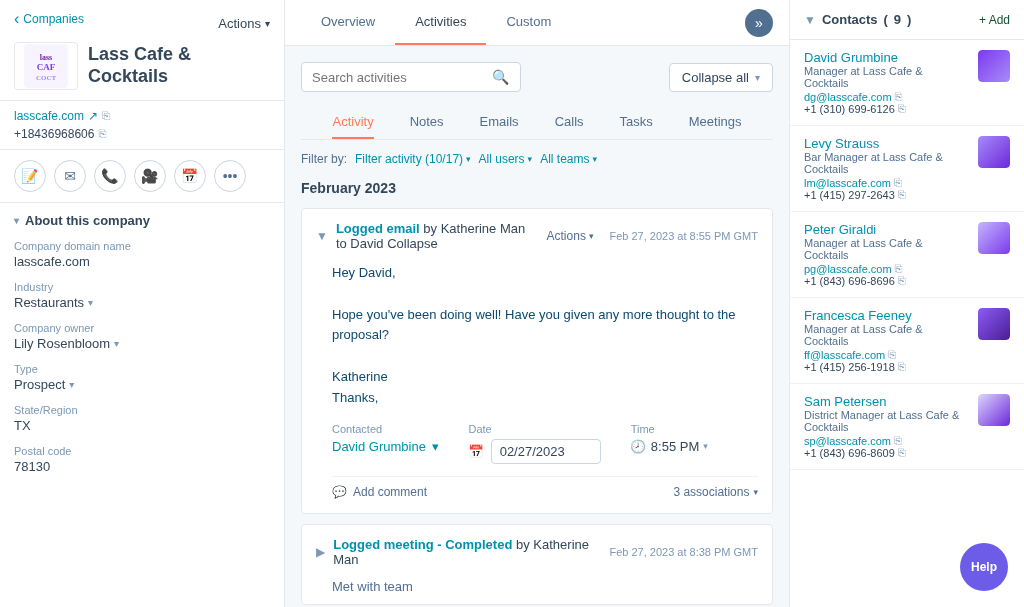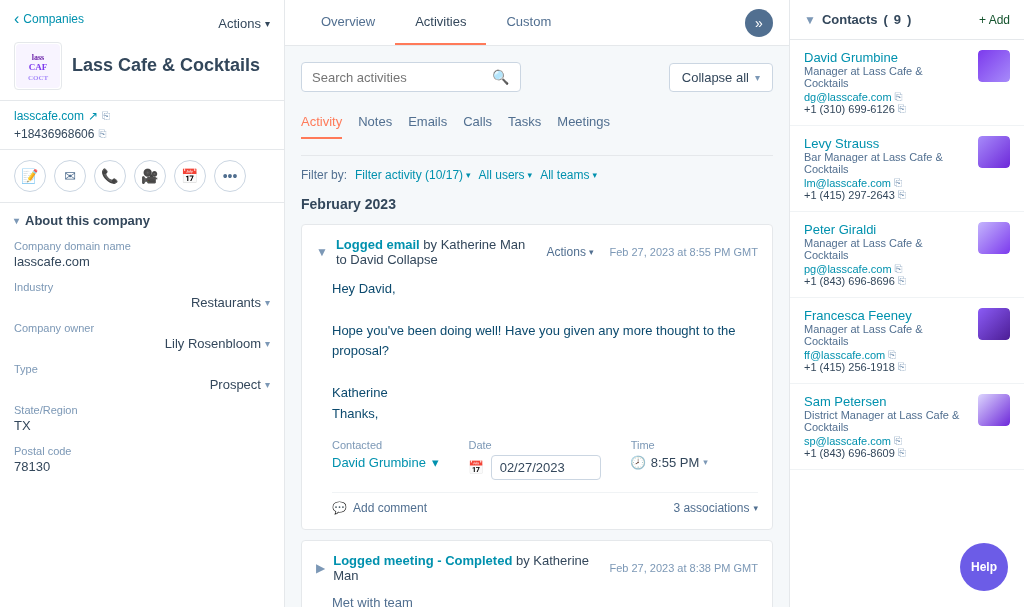--- a/index.html
+++ b/index.html
@@ -8,41 +8,41 @@
     .app-layout { display: flex; height: 607px; }
 
     
     .sidebar { width: 285px; background: #fff; border-right: 1px solid #e5e8eb; display: flex; flex-direction: column; overflow-y: auto; flex-shrink: 0; }
 
     .sidebar-header { padding: 10px 14px; border-bottom: 1px solid #e5e8eb; }
     .back-link { color: #0091ae; font-size: 12px; cursor: pointer; display: flex; align-items: center; gap: 4px; margin-bottom: 8px; }
     .back-link::before { content: '‹'; font-size: 16px; }
     .back-actions { display: flex; justify-content: center; align-items: flex-start; }
     .company-logo-name { display: flex; align-items: center; gap: 10px; }
-    .company-logo { width: 48px; height: 48px; background: #fff; border: 1px solid #e5e8eb; border-radius: 4px; display: flex; align-items: center; justify-content: center; flex-shrink: 0; }
+    .company-logo { width: 64px; height: 48px; background: #fff; border: 1px solid #e5e8eb; border-radius: 4px; display: flex; align-items: center; justify-content: center; flex-shrink: 0; }
     .company-name-text { font-size: 18px; font-weight: 700; color: #33475b; line-height: 1.2; }
     .actions-btn { color: #33475b; font-size: 13px; font-weight: 500; cursor: pointer; display: flex; align-items: center; gap: 4px; border: none; background: none; }
     .actions-btn::after { content: '▾'; font-size: 10px; }
 
     .sidebar-links { padding: 8px 14px; border-bottom: 1px solid #e5e8eb; }
     .company-url { color: #0091ae; font-size: 12px; cursor: pointer; display: flex; align-items: center; gap: 4px; }
     .copy-icon { color: #7c98b6; font-size: 10px; cursor: pointer; }
     .phone-row { color: #33475b; font-size: 12px; margin-top: 4px; display: flex; align-items: center; gap: 4px; }
 
     .action-icons { display: flex; gap: 8px; padding: 10px 14px; border-bottom: 1px solid #e5e8eb; }
     .action-icon-btn { width: 32px; height: 32px; border-radius: 50%; border: 1px solid #cbd6e2; background: #fff; display: flex; align-items: center; justify-content: center; cursor: pointer; color: #516f90; font-size: 14px; }
     .action-icon-btn.more { background: #fff; }
 
     .about-section { padding: 10px 14px; }
     .about-header { display: flex; align-items: center; gap: 6px; font-weight: 600; font-size: 13px; color: #33475b; cursor: pointer; margin-bottom: 12px; }
     .about-header::before { content: '▾'; font-size: 10px; color: #7c98b6; }
     .field-group { margin-bottom: 12px; }
     .field-label { font-size: 11px; color: #7c98b6; margin-bottom: 2px; }
     .field-value { font-size: 13px; color: #33475b; }
-    .dropdown-value { display: flex; align-items: center; gap: 4px; cursor: pointer; justify-content: flex-end; }
+    .dropdown-value { display: flex; align-items: center; gap: 4px; cursor: pointer; }
     .dropdown-arrow { color: #7c98b6; font-size: 10px; }
 
     
     .main-content { flex: 1; display: flex; flex-direction: column; overflow: hidden; background: #f5f8fa; }
 
     
     .tabs-bar { background: #fff; border-bottom: 1px solid #e5e8eb; display: flex; align-items: center; padding: 0 16px; }
     .tab { padding: 14px 20px; font-size: 13px; color: #516f90; cursor: pointer; border-bottom: 2px solid transparent; }
     .tab.active { color: #33475b; border-bottom: 2px solid #ff7a59; font-weight: 500; }
     .expand-btn { margin-left: auto; width: 28px; height: 28px; border-radius: 50%; background: #516f90; border: none; color: #fff; font-size: 14px; cursor: pointer; display: flex; align-items: center; justify-content: center; }
@@ -50,21 +50,21 @@
     
     .activity-area { flex: 1; overflow-y: auto; padding: 16px; }
 
     .activity-toolbar { display: flex; align-items: center; gap: 10px; margin-bottom: 14px; }
     .search-box { display: flex; align-items: center; border: 1px solid #cbd6e2; border-radius: 4px; background: #fff; padding: 6px 10px; gap: 6px; flex: 0 0 220px; }
     .search-box input { border: none; outline: none; font-size: 13px; color: #33475b; width: 100%; background: transparent; }
     .search-icon { color: #7c98b6; font-size: 14px; }
     .collapse-btn { margin-left: auto; border: 1px solid #cbd6e2; border-radius: 4px; background: #fff; padding: 6px 12px; font-size: 13px; color: #33475b; cursor: pointer; display: flex; align-items: center; gap: 6px; }
     .collapse-btn::after { content: '▾'; font-size: 10px; color: #7c98b6; }
 
-    .sub-tabs { display: flex; gap: 16px; margin-bottom: 12px; border-bottom: 1px solid #e5e8eb; padding-bottom: 16px; }
+    .sub-tabs { display: flex; gap: 36px; margin-bottom: 12px; border-bottom: 1px solid #e5e8eb; padding-bottom: 0; justify-content: center; }
     .sub-tab { padding: 8px 0; font-size: 13px; color: #516f90; cursor: pointer; border-bottom: 2px solid transparent; }
     .sub-tab.active { color: #ff7a59; border-bottom: 2px solid #ff7a59; font-weight: 500; }
 
     .filter-bar { display: flex; align-items: center; gap: 8px; margin-bottom: 14px; font-size: 12px; color: #516f90; }
     .filter-link { color: #0091ae; cursor: pointer; display: flex; align-items: center; gap: 3px; }
     .filter-link::after { content: '▾'; font-size: 9px; }
 
     .month-label { font-size: 14px; font-weight: 600; color: #33475b; margin-bottom: 12px; }
 
     

